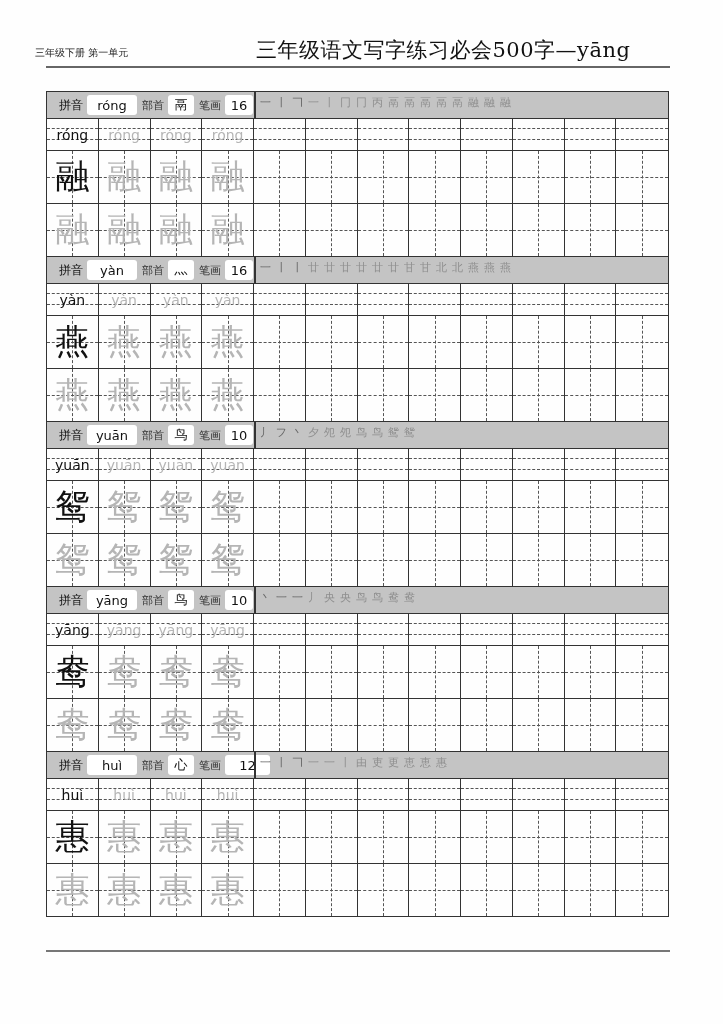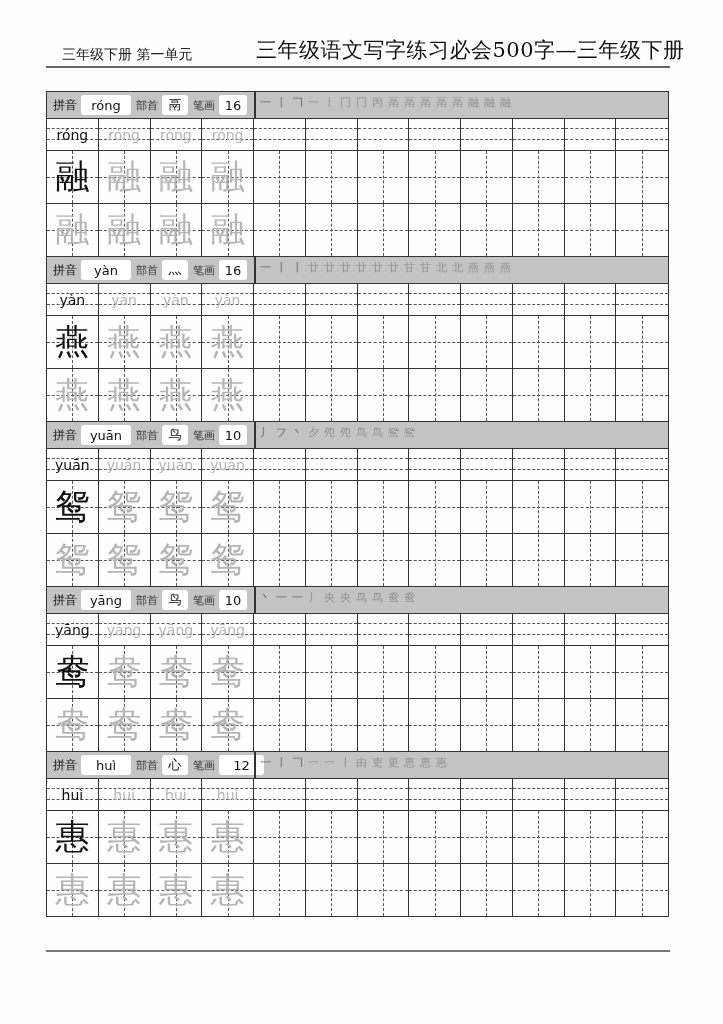--- a/index.html
+++ b/index.html
@@ -1,26 +1,26 @@
 <!DOCTYPE html>
 <html><head>
 <meta charset="utf-8">
 <style>
   * { box-sizing: border-box; margin: 0; padding: 0; }
   body { width: 723px; height: 1024px; background: #fefefe; position: relative; overflow: hidden;
          font-family: "DejaVu Sans", sans-serif; color: #111; }
-  .top-left { position: absolute; left: 62px; top: 46px; font-size: 14px; font-family: "DejaVu Serif", serif; color: #222; }
+  .top-left { position: absolute; left: 35px; top: 46px; font-size: 10px; font-family: "DejaVu Serif", serif; color: #222; }
   .top-title { position: absolute; left: 256px; top: 36px; font-size: 21px; font-family: "DejaVu Serif", serif; color: #111; letter-spacing: 0.5px; }
   .top-rule { position: absolute; left: 46px; top: 66px; width: 624px; height: 2px; background: #666; }
   .bottom-rule { position: absolute; left: 46px; top: 950px; width: 624px; height: 2px; background: #777; }
 
   .sheet { position: absolute; left: 46px; top: 91px; width: 623px; border: 1.5px solid #333; }
   .block { width: 100%; }
   .head { height: 27px; background: #c4c4c4; display: flex; align-items: center; border-bottom: 1.5px solid #333; position: relative; }
-  .head .lbl { font-size: 12px; margin-left: 6px; color: #111; }
+  .head .lbl { font-size: 12px; margin-left: 12px; color: #111; }
   .head .box { background: #fff; border-radius: 3px; height: 20px; display: flex; align-items: center; justify-content: center; font-size: 13px; margin-left: 4px; color: #111; }
   .head .small { font-size: 11px; margin-left: 5px; color: #333; font-family: "DejaVu Serif", serif; }
   .head .sep { position: absolute; left: 207px; top: 0; bottom: 0; width: 1.5px; background: #333; }
   .strokes { position: absolute; left: 212px; top: 3px; display: flex; gap: 3px; }
   .strokes span { font-size: 11px; color: #666; width: 13px; text-align: center; font-family: "DejaVu Serif", serif; }
   .strokes span.fade { color: #8e8e8e; }
 
   .row { display: flex; border-bottom: 1.5px solid #333; }
   .row:last-child { border-bottom: none; }
   .cell { width: 51.9px; border-right: 1.5px solid #333; position: relative; display: flex; align-items: center; justify-content: center; }
@@ -33,21 +33,21 @@
   .ch .cell::before { content: ""; position: absolute; left: 50%; top: 0; bottom: 0; border-left: 1px dashed #555; }
   .ch .cell::after { content: ""; position: absolute; left: 0; right: 0; top: 50%; border-top: 1px dashed #555; }
   .ch .cell span { position: relative; z-index: 1; font-size: 34px; font-family: "DejaVu Serif", serif; }
   .dark { color: #111; }
   .trace { color: #b5b5b5; }
 </style>
 </head>
 <body>
 
 <div class="top-left">三年级下册 第一单元</div>
-<div class="top-title">三年级语文写字练习必会500字—三年级下册</div>
+<div class="top-title">三年级语文写字练习必会500字—yāng</div>
 <div class="top-rule"></div>
 
 <div class="sheet" id="sheet">
     <div class="block" style="border-bottom: 1.5px solid rgb(51, 51, 51);">
       <div class="head">
     <span class="lbl">拼音</span>
     <span class="box" style="width:50px">róng</span>
     <span class="small">部首</span>
     <span class="box" style="width:26px">鬲</span>
     <span class="small">笔画</span>

